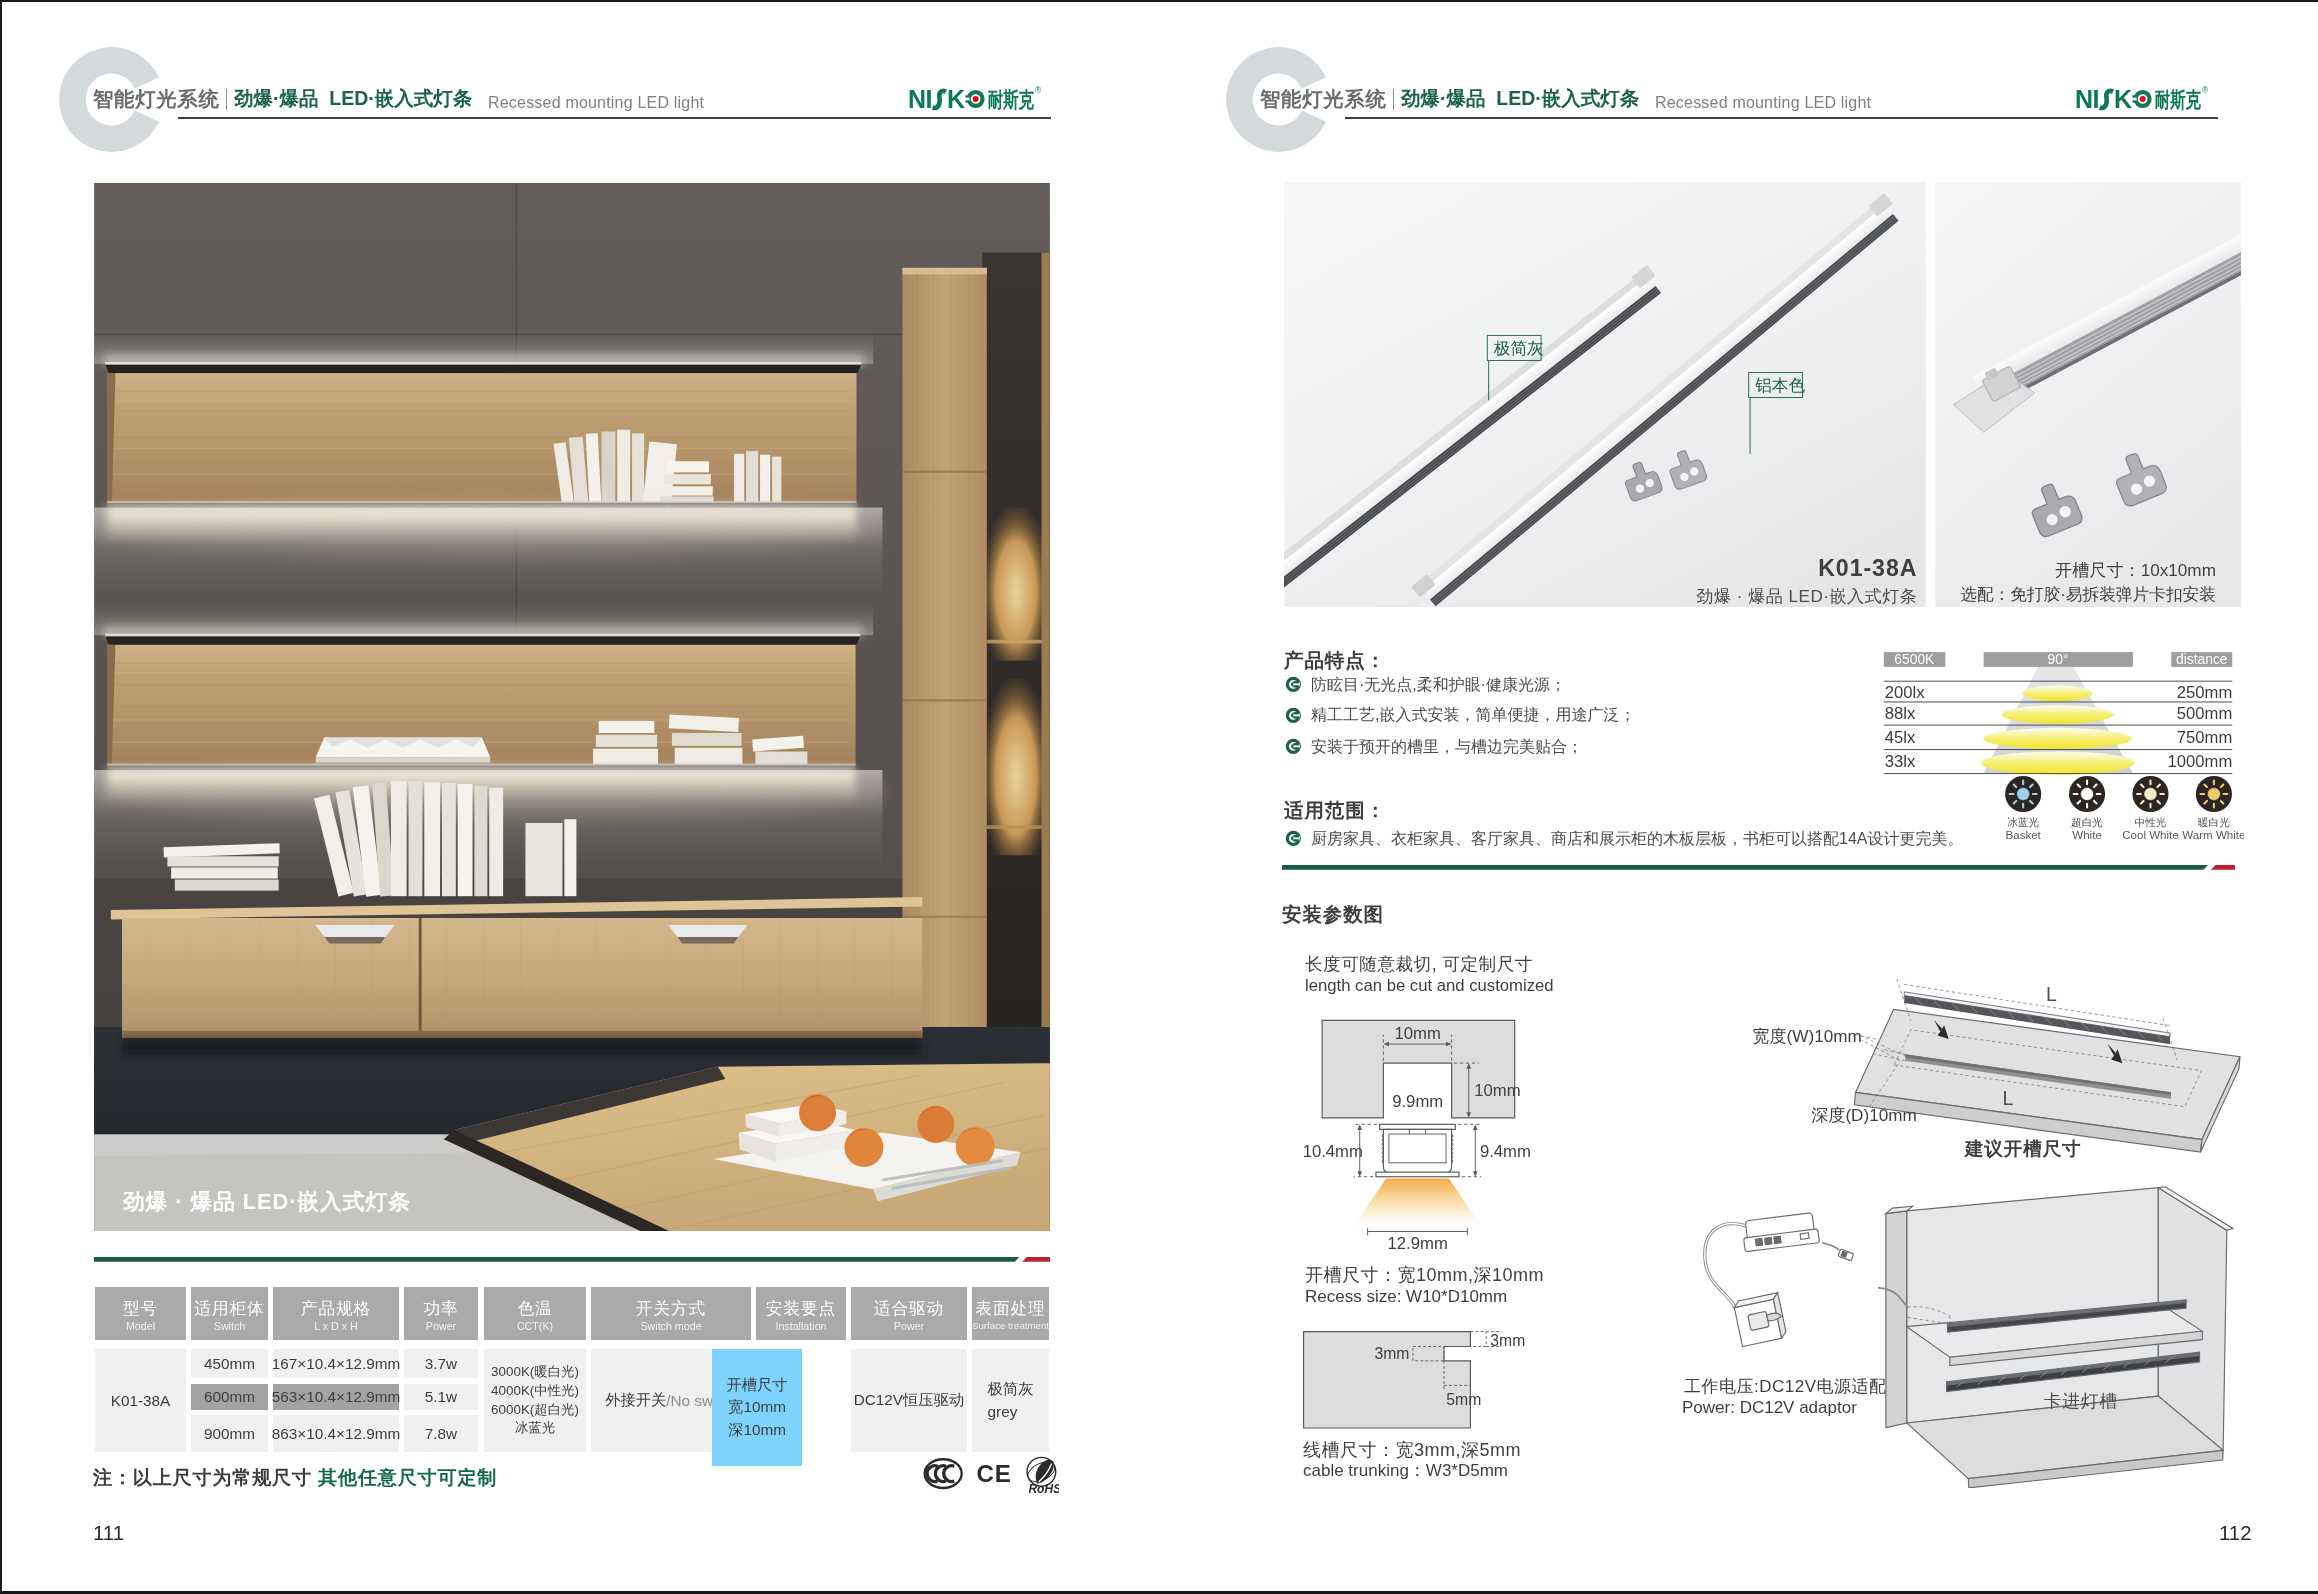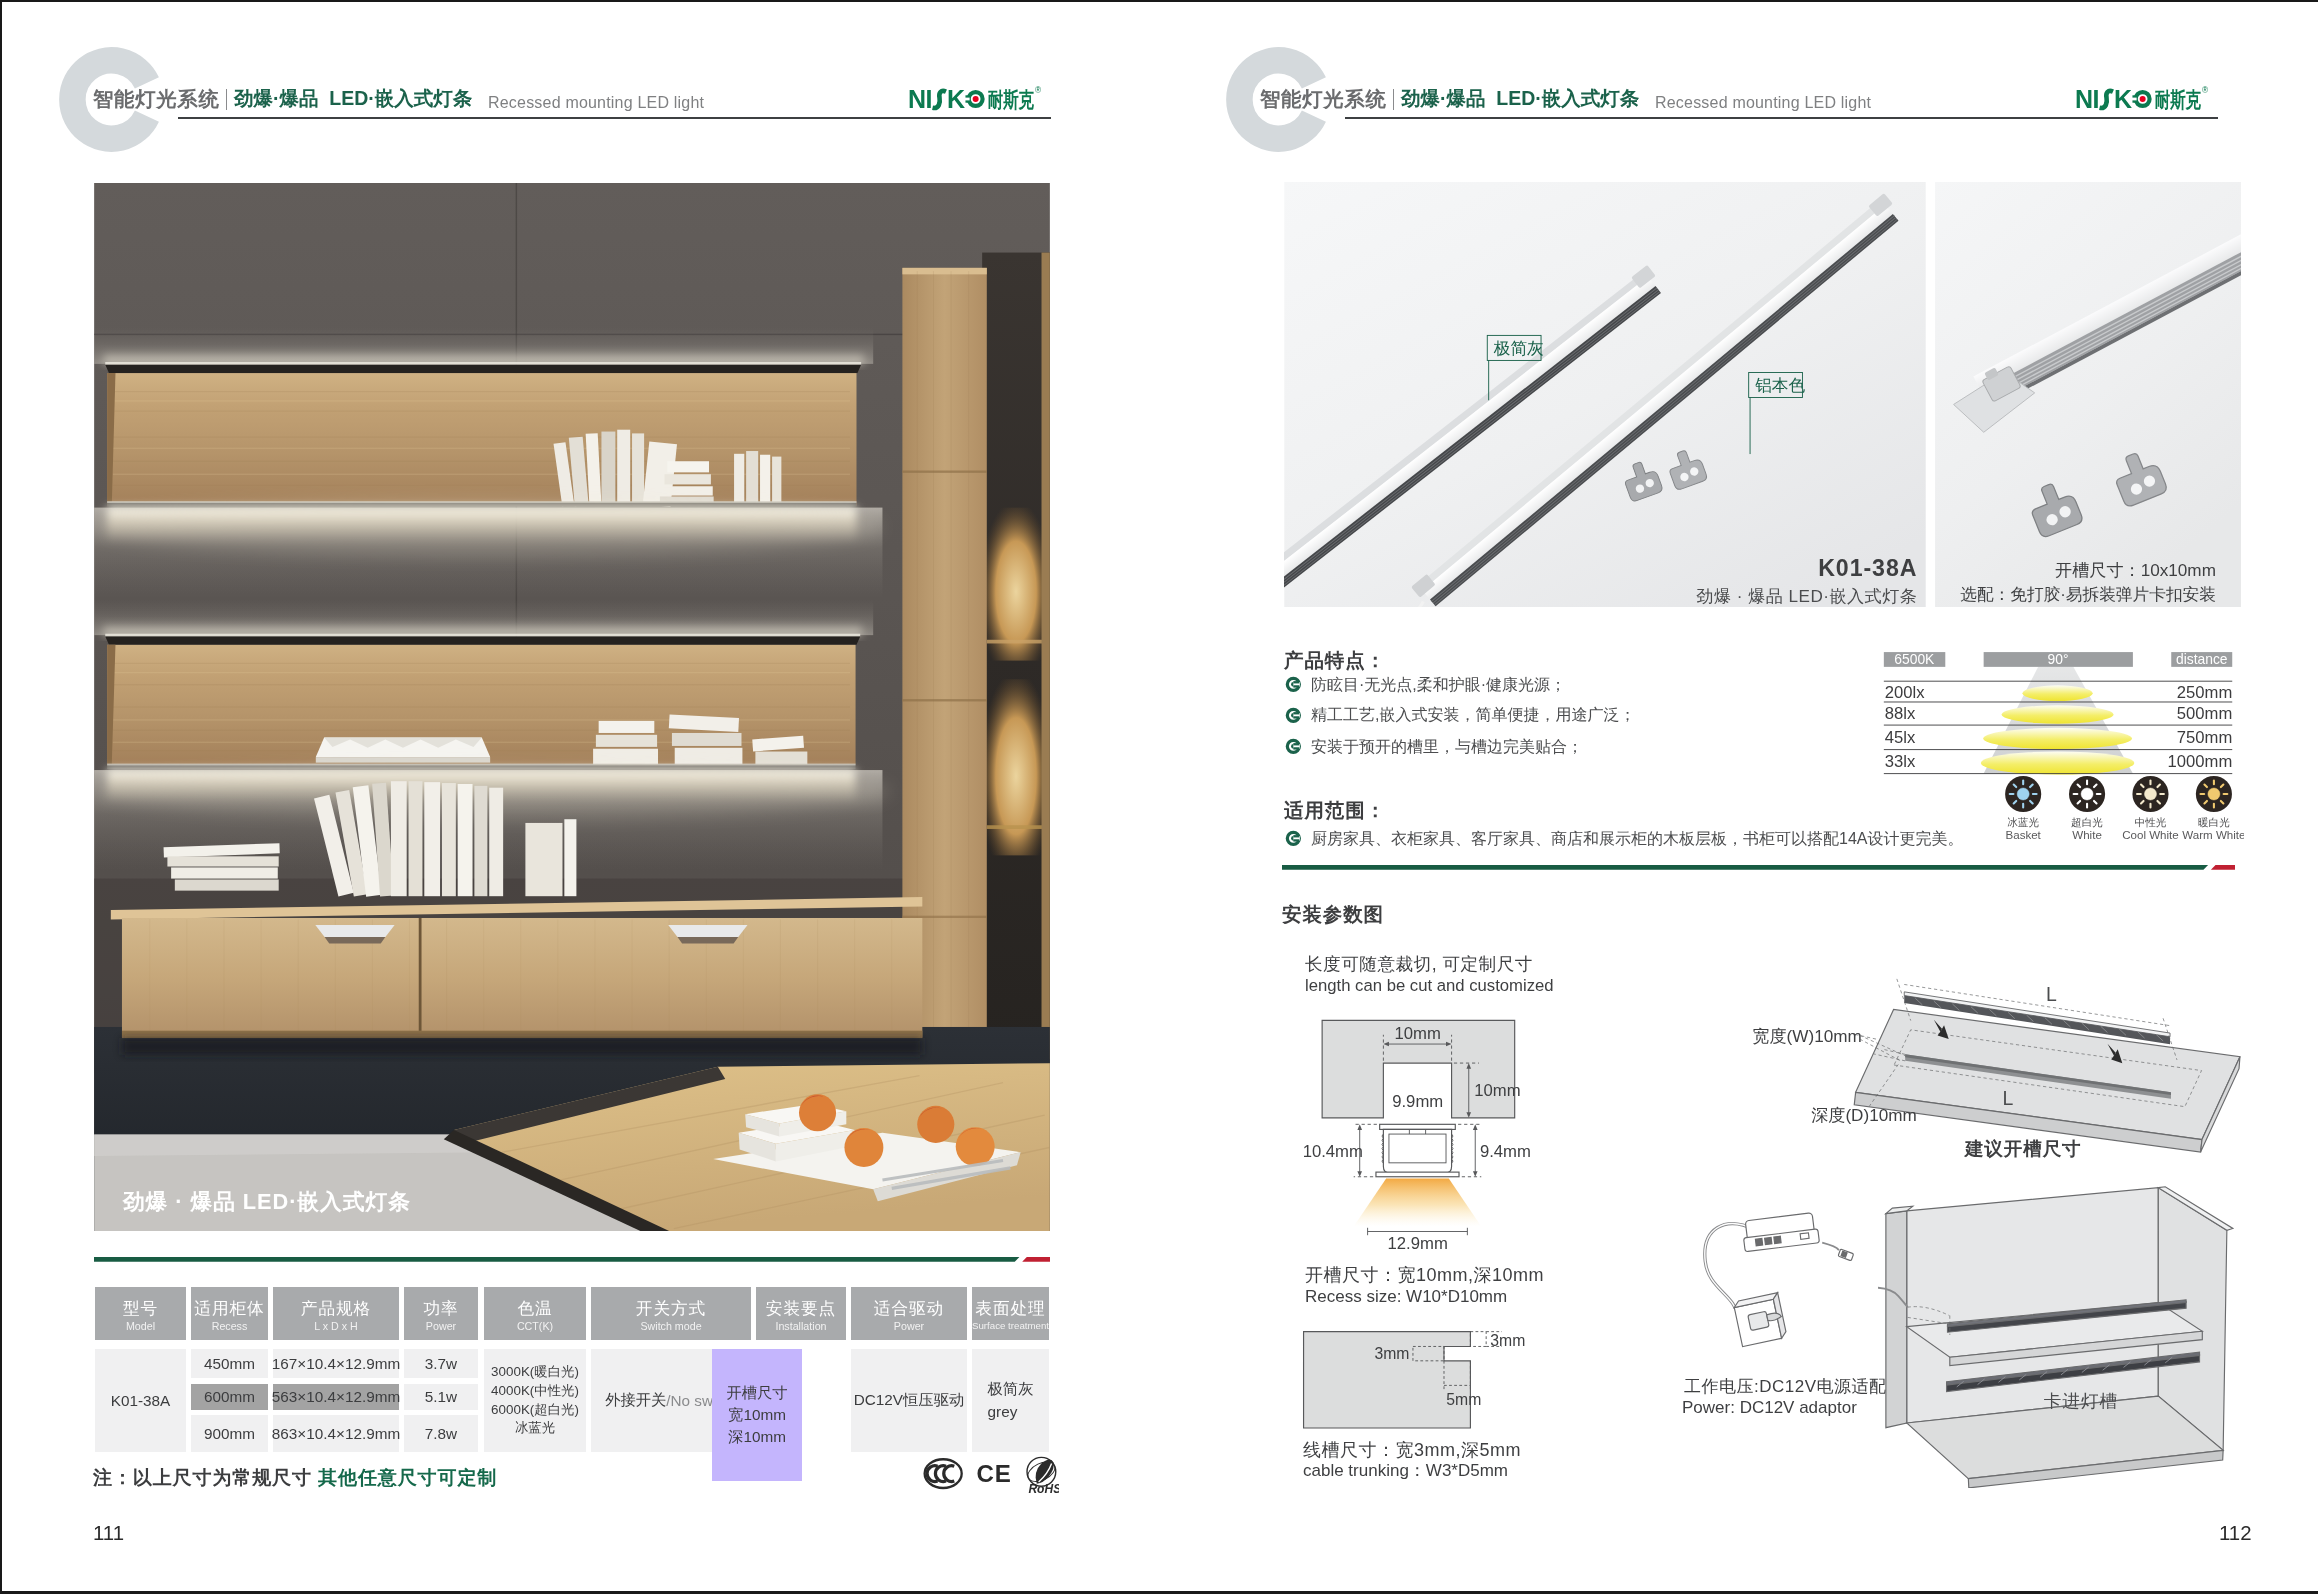--- a/index.html
+++ b/index.html
@@ -401,21 +401,21 @@
 
 <div class="abs" style="left:0;top:0;">
 
 <div class="abs" style="left:95px;top:1287px;width:91px;height:53px;background:#a8aaac;text-align:center;">
         <div class="th-cn" style="margin-top:10.2px;">型号</div>
         <div class="th-en">Model</div>
       </div>
 
 <div class="abs" style="left:191px;top:1287px;width:77px;height:53px;background:#a8aaac;text-align:center;">
         <div class="th-cn" style="margin-top:10.2px;">适用柜体</div>
-        <div class="th-en">Recess</div>
+        <div class="th-en">Switch</div>
       </div>
 
 <div class="abs" style="left:273px;top:1287px;width:126px;height:53px;background:#a8aaac;text-align:center;">
         <div class="th-cn" style="margin-top:10.2px;">产品规格</div>
         <div class="th-en">L x D x H</div>
       </div>
 
 <div class="abs" style="left:404px;top:1287px;width:74px;height:53px;background:#a8aaac;text-align:center;">
         <div class="th-cn" style="margin-top:10.2px;">功率</div>
         <div class="th-en">Power</div>
@@ -457,21 +457,21 @@
 <div class="abs td-txt" style="left:273px;top:1415px;width:126px;height:37px;background:#f0f0f1;display:flex;align-items:center;justify-content:center;">863×10.4×12.9mm</div>
 
 <div class="abs td-txt" style="left:404px;top:1349px;width:74px;height:29px;background:#f0f0f1;display:flex;align-items:center;justify-content:center;">3.7w</div>
 <div class="abs td-txt" style="left:404px;top:1384px;width:74px;height:26.4px;background:#f0f0f1;display:flex;align-items:center;justify-content:center;">5.1w</div>
 <div class="abs td-txt" style="left:404px;top:1415px;width:74px;height:37px;background:#f0f0f1;display:flex;align-items:center;justify-content:center;">7.8w</div>
 
 <div class="abs td-txt" style="left:484px;top:1349px;width:102px;height:103px;background:#f0f0f1;display:flex;align-items:center;justify-content:center;text-align:center;line-height:1.4;font-size:13.4px;">3000K(暖白光)<br>4000K(中性光)<br>6000K(超白光)<br>冰蓝光</div>
 
 <div class="abs td-txt" style="left:591px;top:1349px;width:160px;height:103px;background:#f0f0f1;display:flex;align-items:center;justify-content:center;">外接开关<span style="color:#8a8b8d;">/No switch</span></div>
 
-<div class="abs td-txt" style="left:712px;top:1349px;width:90px;height:132px;background:#c4b5fd;display:flex;align-items:center;justify-content:center;text-align:center;line-height:1.45;">开槽尺寸<br>宽10mm<br>深10mm</div>
+<div class="abs td-txt" style="left:712px;top:1349px;width:90px;height:117px;background:#7dd3fc;display:flex;align-items:center;justify-content:center;text-align:center;line-height:1.45;">开槽尺寸<br>宽10mm<br>深10mm</div>
 
 <div class="abs td-txt" style="left:851px;top:1349px;width:116px;height:103px;background:#f0f0f1;display:flex;align-items:center;justify-content:center;">DC12V恒压驱动</div>
 
 <div class="abs td-txt" style="left:972px;top:1349px;width:77px;height:103px;background:#f0f0f1;display:flex;align-items:center;justify-content:center;text-align:left;line-height:1.45;">极简灰<br>grey</div>
 </div>
 
 <div class="abs" style="left:93px;top:1465px;font-size:19px;color:#3c3d3f;font-weight:bold;letter-spacing:0.9px;white-space:nowrap;">注：以上尺寸为常规尺寸 <span style="color:#15694b;">其他任意尺寸可定制</span></div>
 
 <div class="abs" style="left:93px;top:1522px;font-size:20.4px;color:#2b2b2b;">111</div>
 

